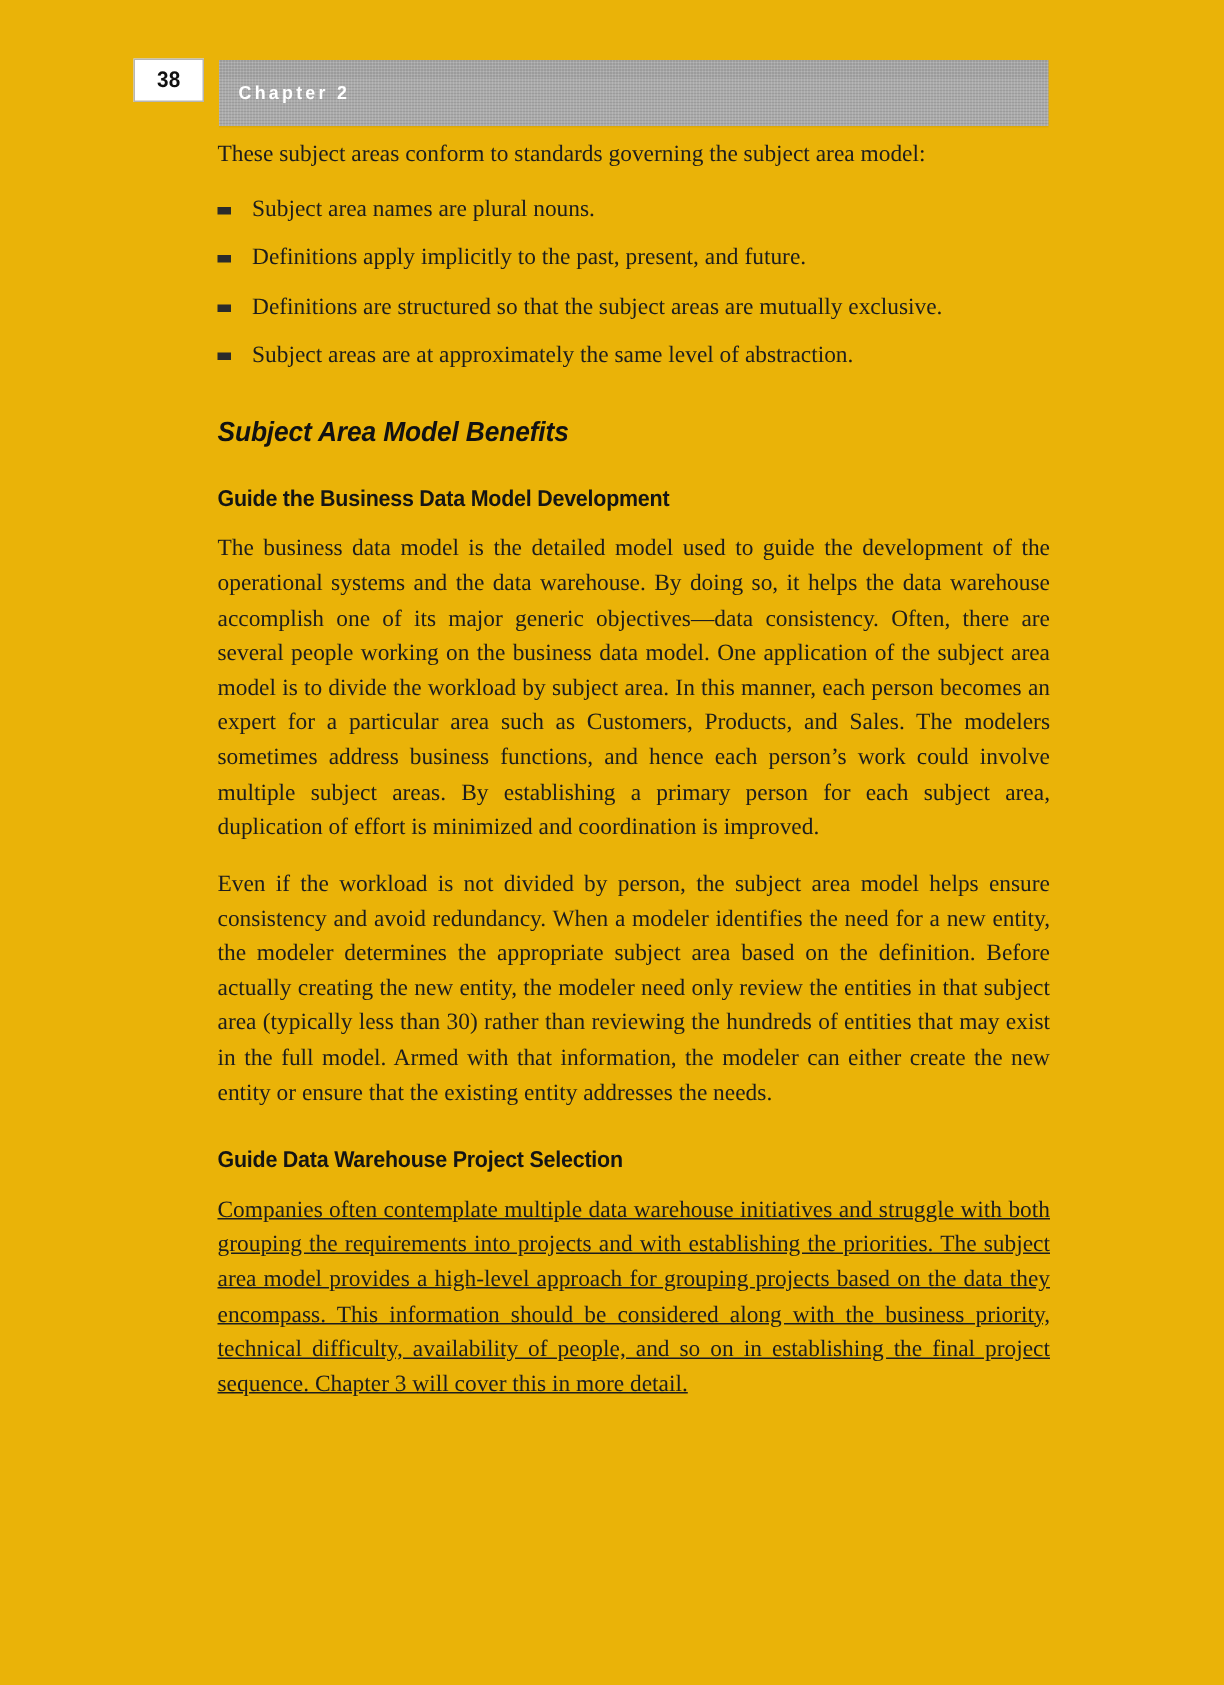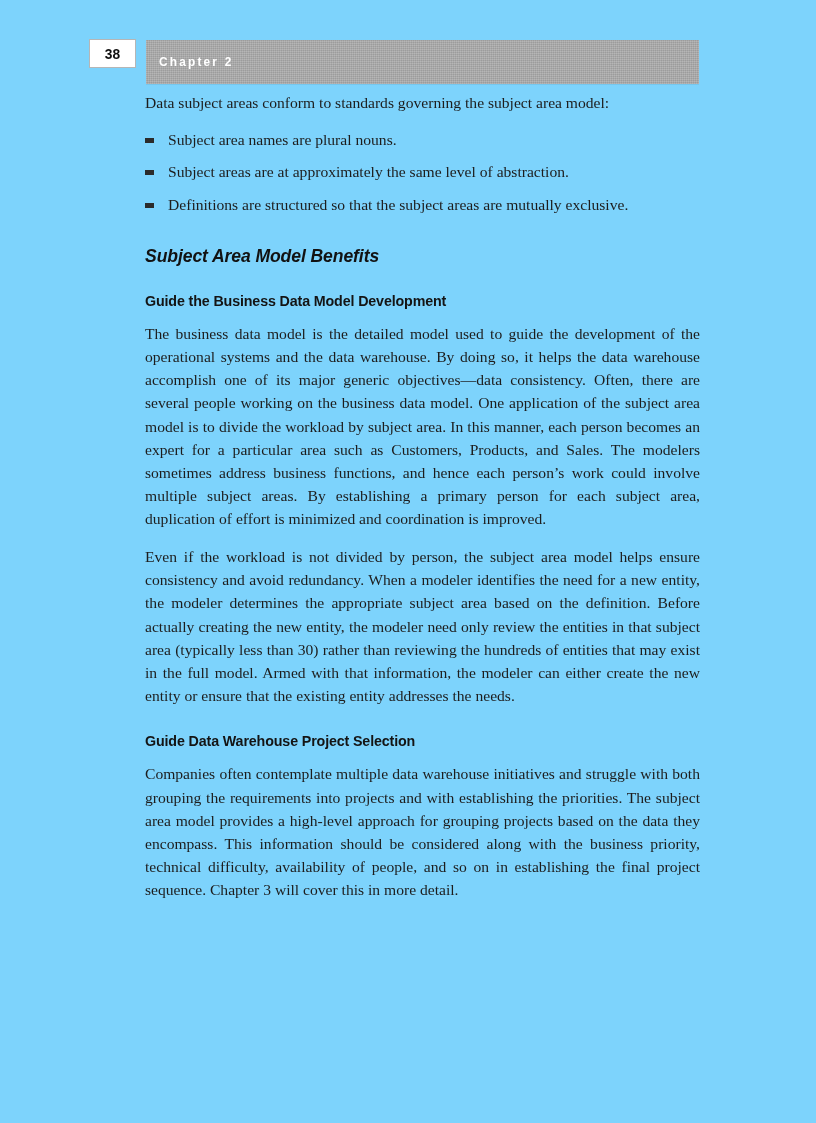--- a/index.html
+++ b/index.html
@@ -13,21 +13,21 @@
     position: relative;
     overflow: hidden;
     font-family: "Liberation Serif", "DejaVu Serif", serif;
     color: #1a1a1a;
     -webkit-font-smoothing: antialiased;
   }
 
   .page {
     position: absolute;
     inset: 0;
-    background: #7dd3fc;
+    background: #eab308;
   }
 
   
   .header {
     position: absolute;
     left: 89px;
     top: 39px;
     width: 610px;
     height: 30px;
   }
@@ -97,21 +97,21 @@
 
   p.body {
     margin: 0 0 14.5px 0;
     font-size: 15.6px;
     line-height: 23.2px;
     text-align: justify;
     text-justify: inter-word;
     hyphens: none;
     color: #1d1d1d;
   }
-  p.body.tight { margin-bottom: 0; }
+  p.body.tight { margin-bottom: 0; text-decoration: underline; }
 
   
   .bullets {
     margin: 11px 0 0 0;
     padding: 0;
     list-style: none;
   }
   .bullets li {
     position: relative;
     margin: 0 0 10.5px 0;
@@ -164,34 +164,38 @@
     <div class="folio-box">
       <span class="folio-num">38</span>
     </div>
     <div class="chapter-bar">
       <span class="chapter-label">Chapter 2</span>
     </div>
   </div>
 
   <div class="content">
 
-    <p class="body">Data subject areas conform to standards governing the subject area model:</p>
+    <p class="body">These subject areas conform to standards governing the subject area model:</p>
 
     <ul class="bullets">
       <li>
         <span class="bullet-glyph"></span>
         <span>Subject area names are plural nouns.</span>
       </li>
       <li>
         <span class="bullet-glyph"></span>
+        <span>Definitions apply implicitly to the past, present, and future.</span>
+      </li>
+      <li>
+        <span class="bullet-glyph"></span>
+        <span>Definitions are structured so that the subject areas are mutually exclusive.</span>
+      </li>
+      <li>
+        <span class="bullet-glyph"></span>
         <span>Subject areas are at approximately the same level of abstraction.</span>
-      </li>
-      <li>
-        <span class="bullet-glyph"></span>
-        <span>Definitions are structured so that the subject areas are mutually exclusive.</span>
       </li>
     </ul>
 
     <h2 class="sec-head">Subject Area Model Benefits</h2>
 
 
     <h3 class="sub-head">Guide the Business Data Model Development</h3>
     <p class="body">The business data model is the detailed model used to guide the development of the operational systems and the data warehouse. By doing so, it helps the data warehouse accomplish one of its major generic objectives—data consistency. Often, there are several people working on the business data model. One application of the subject area model is to divide the workload by subject area. In this manner, each person becomes an expert for a particular area such as Customers, Products, and Sales. The modelers sometimes address business functions, and hence each person’s work could involve multiple subject areas. By establishing a primary person for each subject area, duplication of effort is minimized and coordination is improved.</p>
     <p class="body">Even if the workload is not divided by person, the subject area model helps ensure consistency and avoid redundancy. When a modeler identifies the need for a new entity, the modeler determines the appropriate subject area based on the definition. Before actually creating the new entity, the modeler need only review the entities in that subject area (typically less than 30) rather than reviewing the hundreds of entities that may exist in the full model. Armed with that information, the modeler can either create the new entity or ensure that the existing entity addresses the needs.</p>
 

